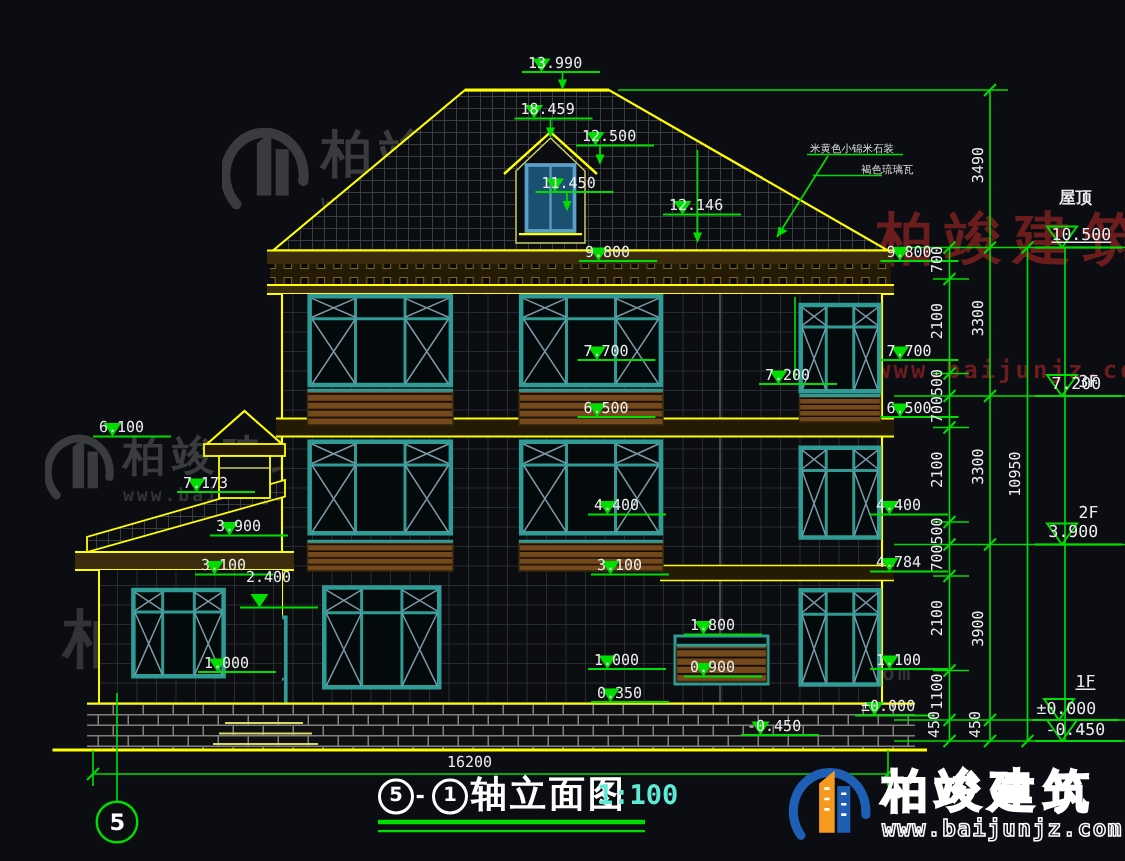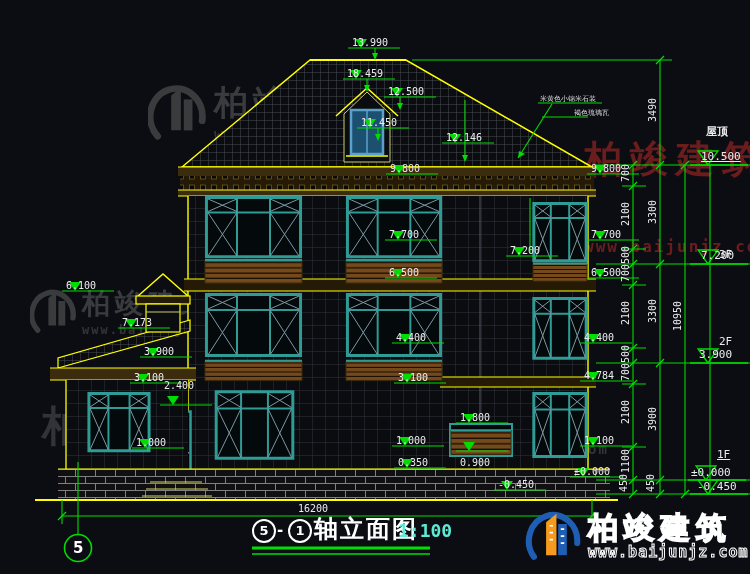--- a/index.html
+++ b/index.html
@@ -336,21 +336,21 @@
   <span class="lv" style="left:584px;top:332px;">4.400</span>
   <span class="lv" style="left:144px;top:346px;">3.900</span>
   <span class="lv" style="left:584px;top:370px;">4.784</span>
   <span class="lv" style="left:134px;top:372px;">3.100</span>
   <span class="lv" style="left:398px;top:372px;">3.100</span>
   <span class="lv" style="left:164px;top:380px;">2.400</span>
   <span class="lv" style="left:460px;top:412px;">1.800</span>
   <span class="lv" style="left:584px;top:435px;">1.100</span>
   <span class="lv" style="left:136px;top:437px;">1.000</span>
   <span class="lv" style="left:396px;top:435px;">1.000</span>
-  <span class="lv" style="left:460px;top:457px;">0.900</span>
+  <span class="lv" style="left:460px;top:440px;">0.900</span>
   <span class="lv" style="left:398px;top:457px;">0.350</span>
   <span class="lv" style="left:574px;top:466px;">±0.000</span>
   <span class="lv" style="left:498px;top:479px;">-0.450</span>
 
   <span class="frcn" style="left:706px;top:124px;">屋顶</span>
   <span class="fr" style="left:701px;top:150px;text-decoration:underline;">10.500</span>
   <span class="fr" style="left:719px;top:248px;">3F</span>
   <span class="fr" style="left:701px;top:249px;">7.200</span>
   <span class="fr" style="left:719px;top:335px;">2F</span>
   <span class="fr" style="left:699px;top:348px;">3.900</span>

